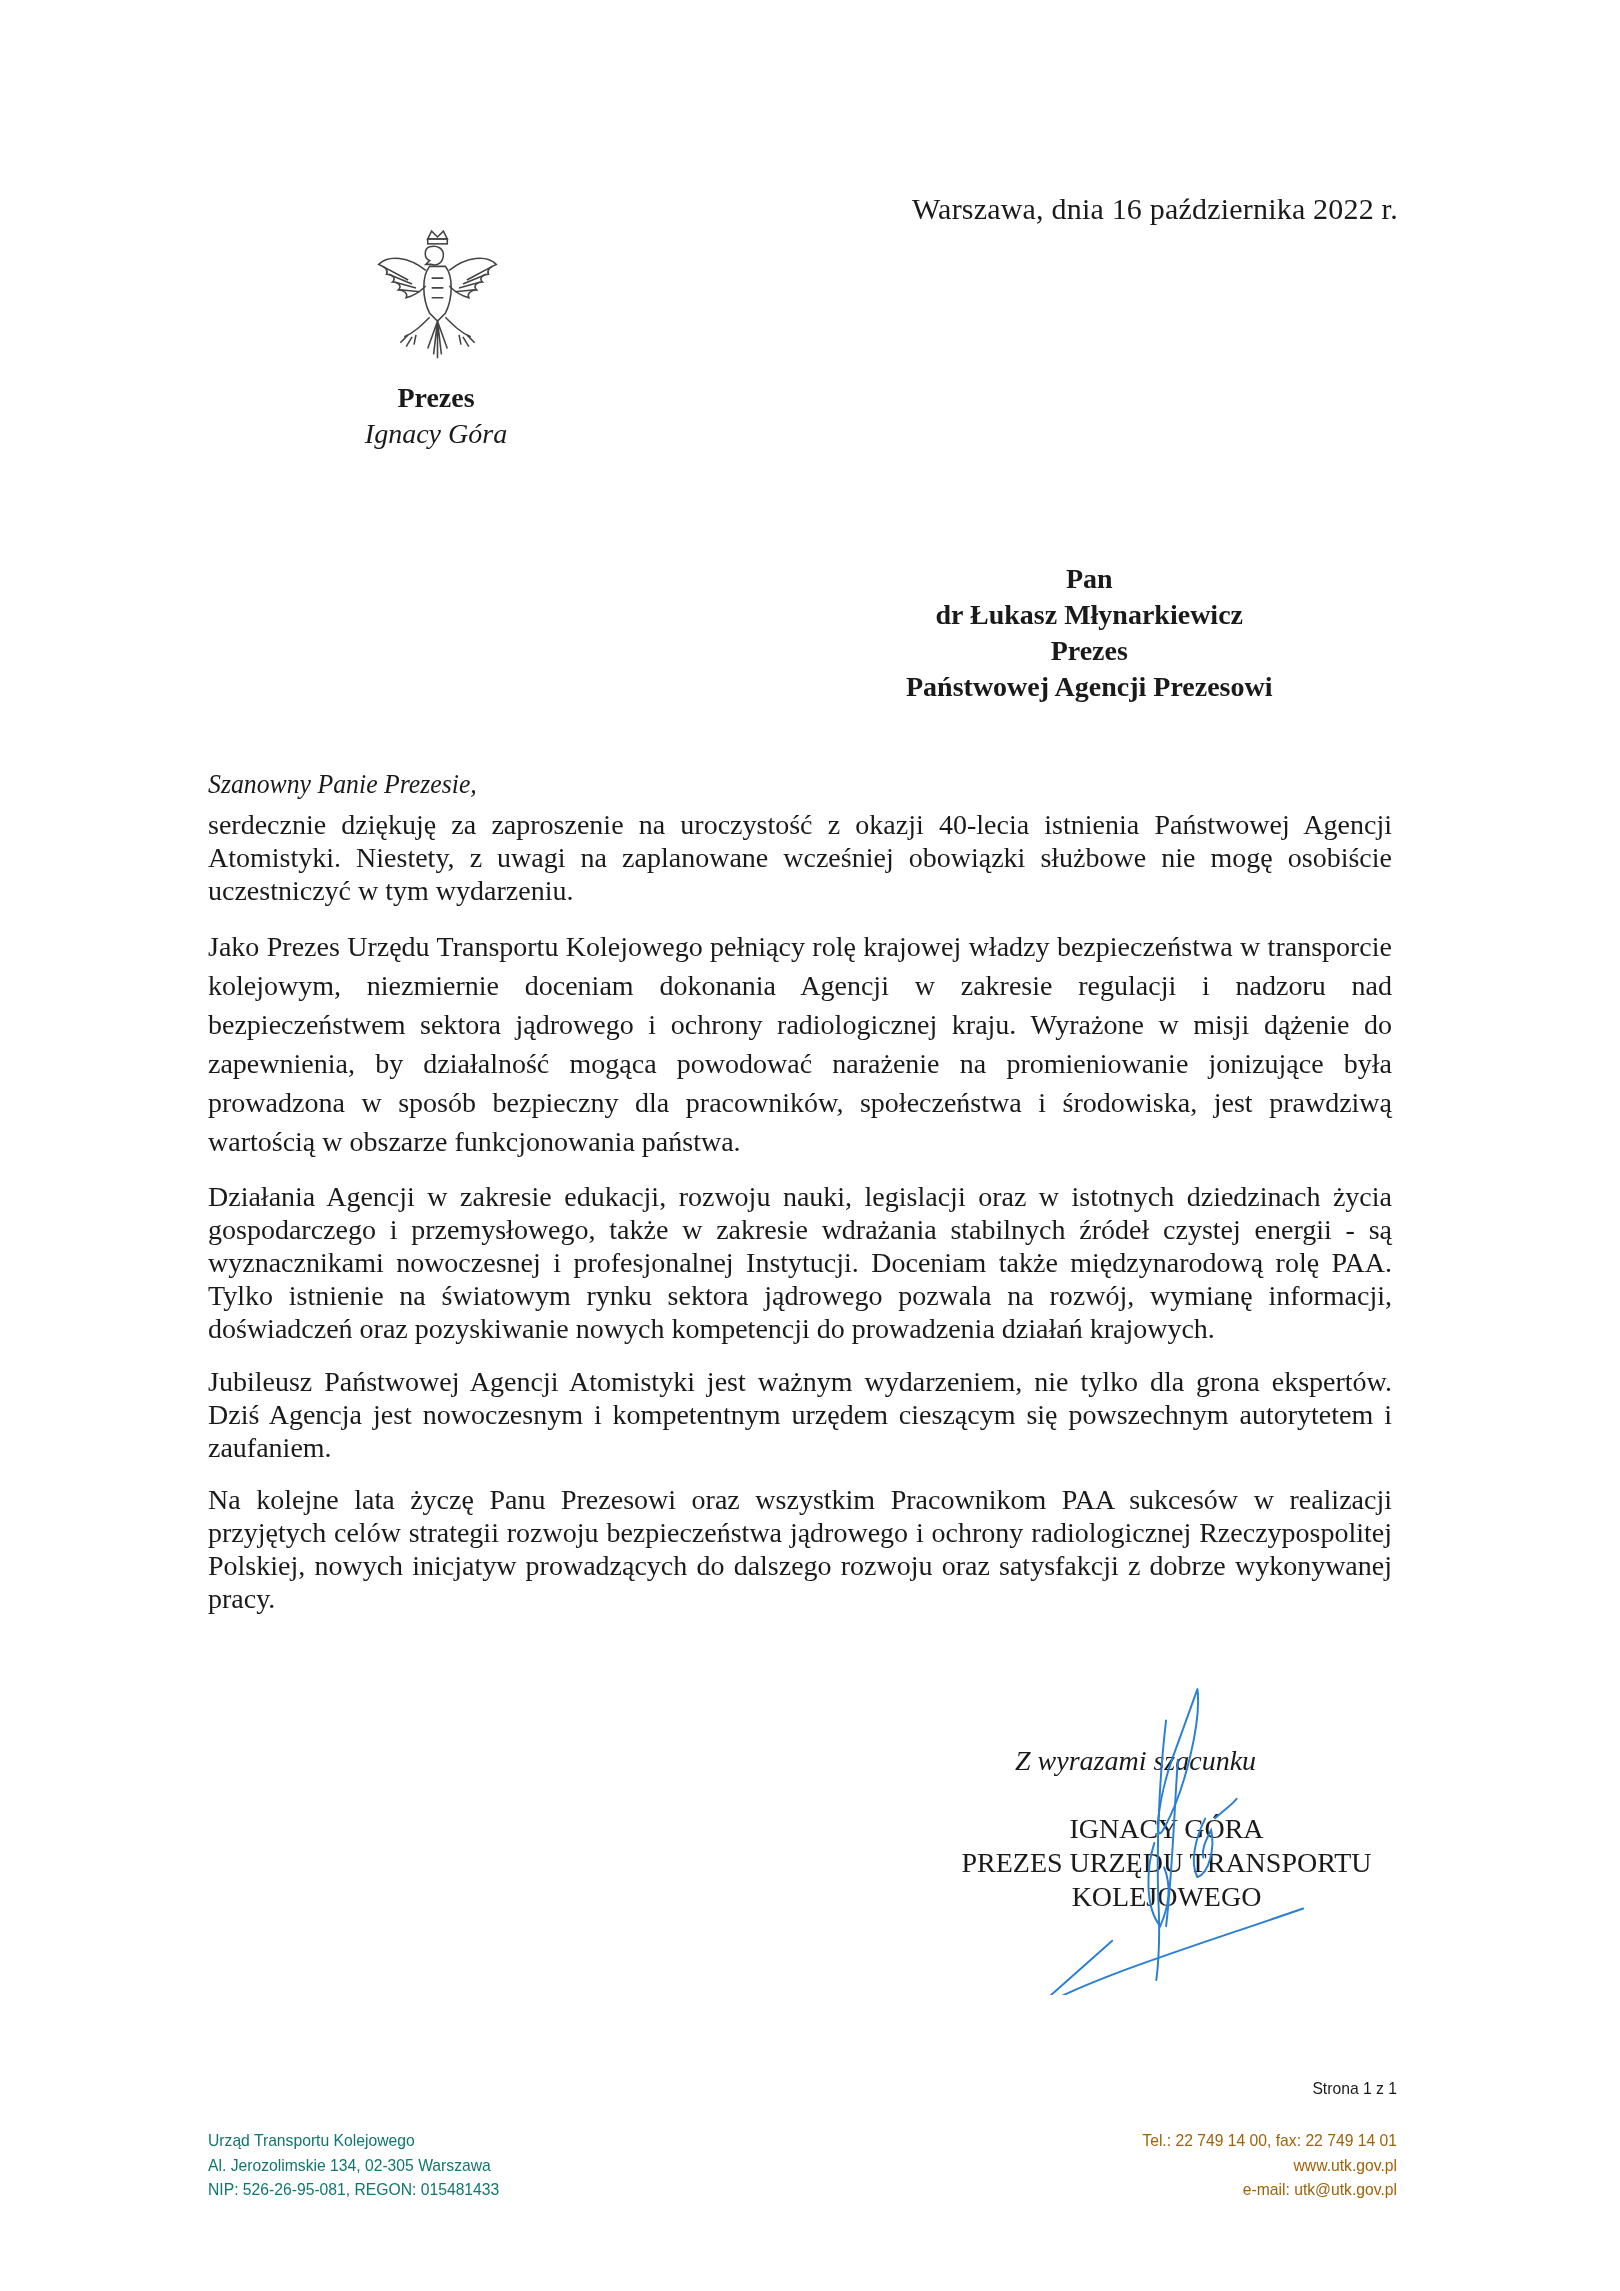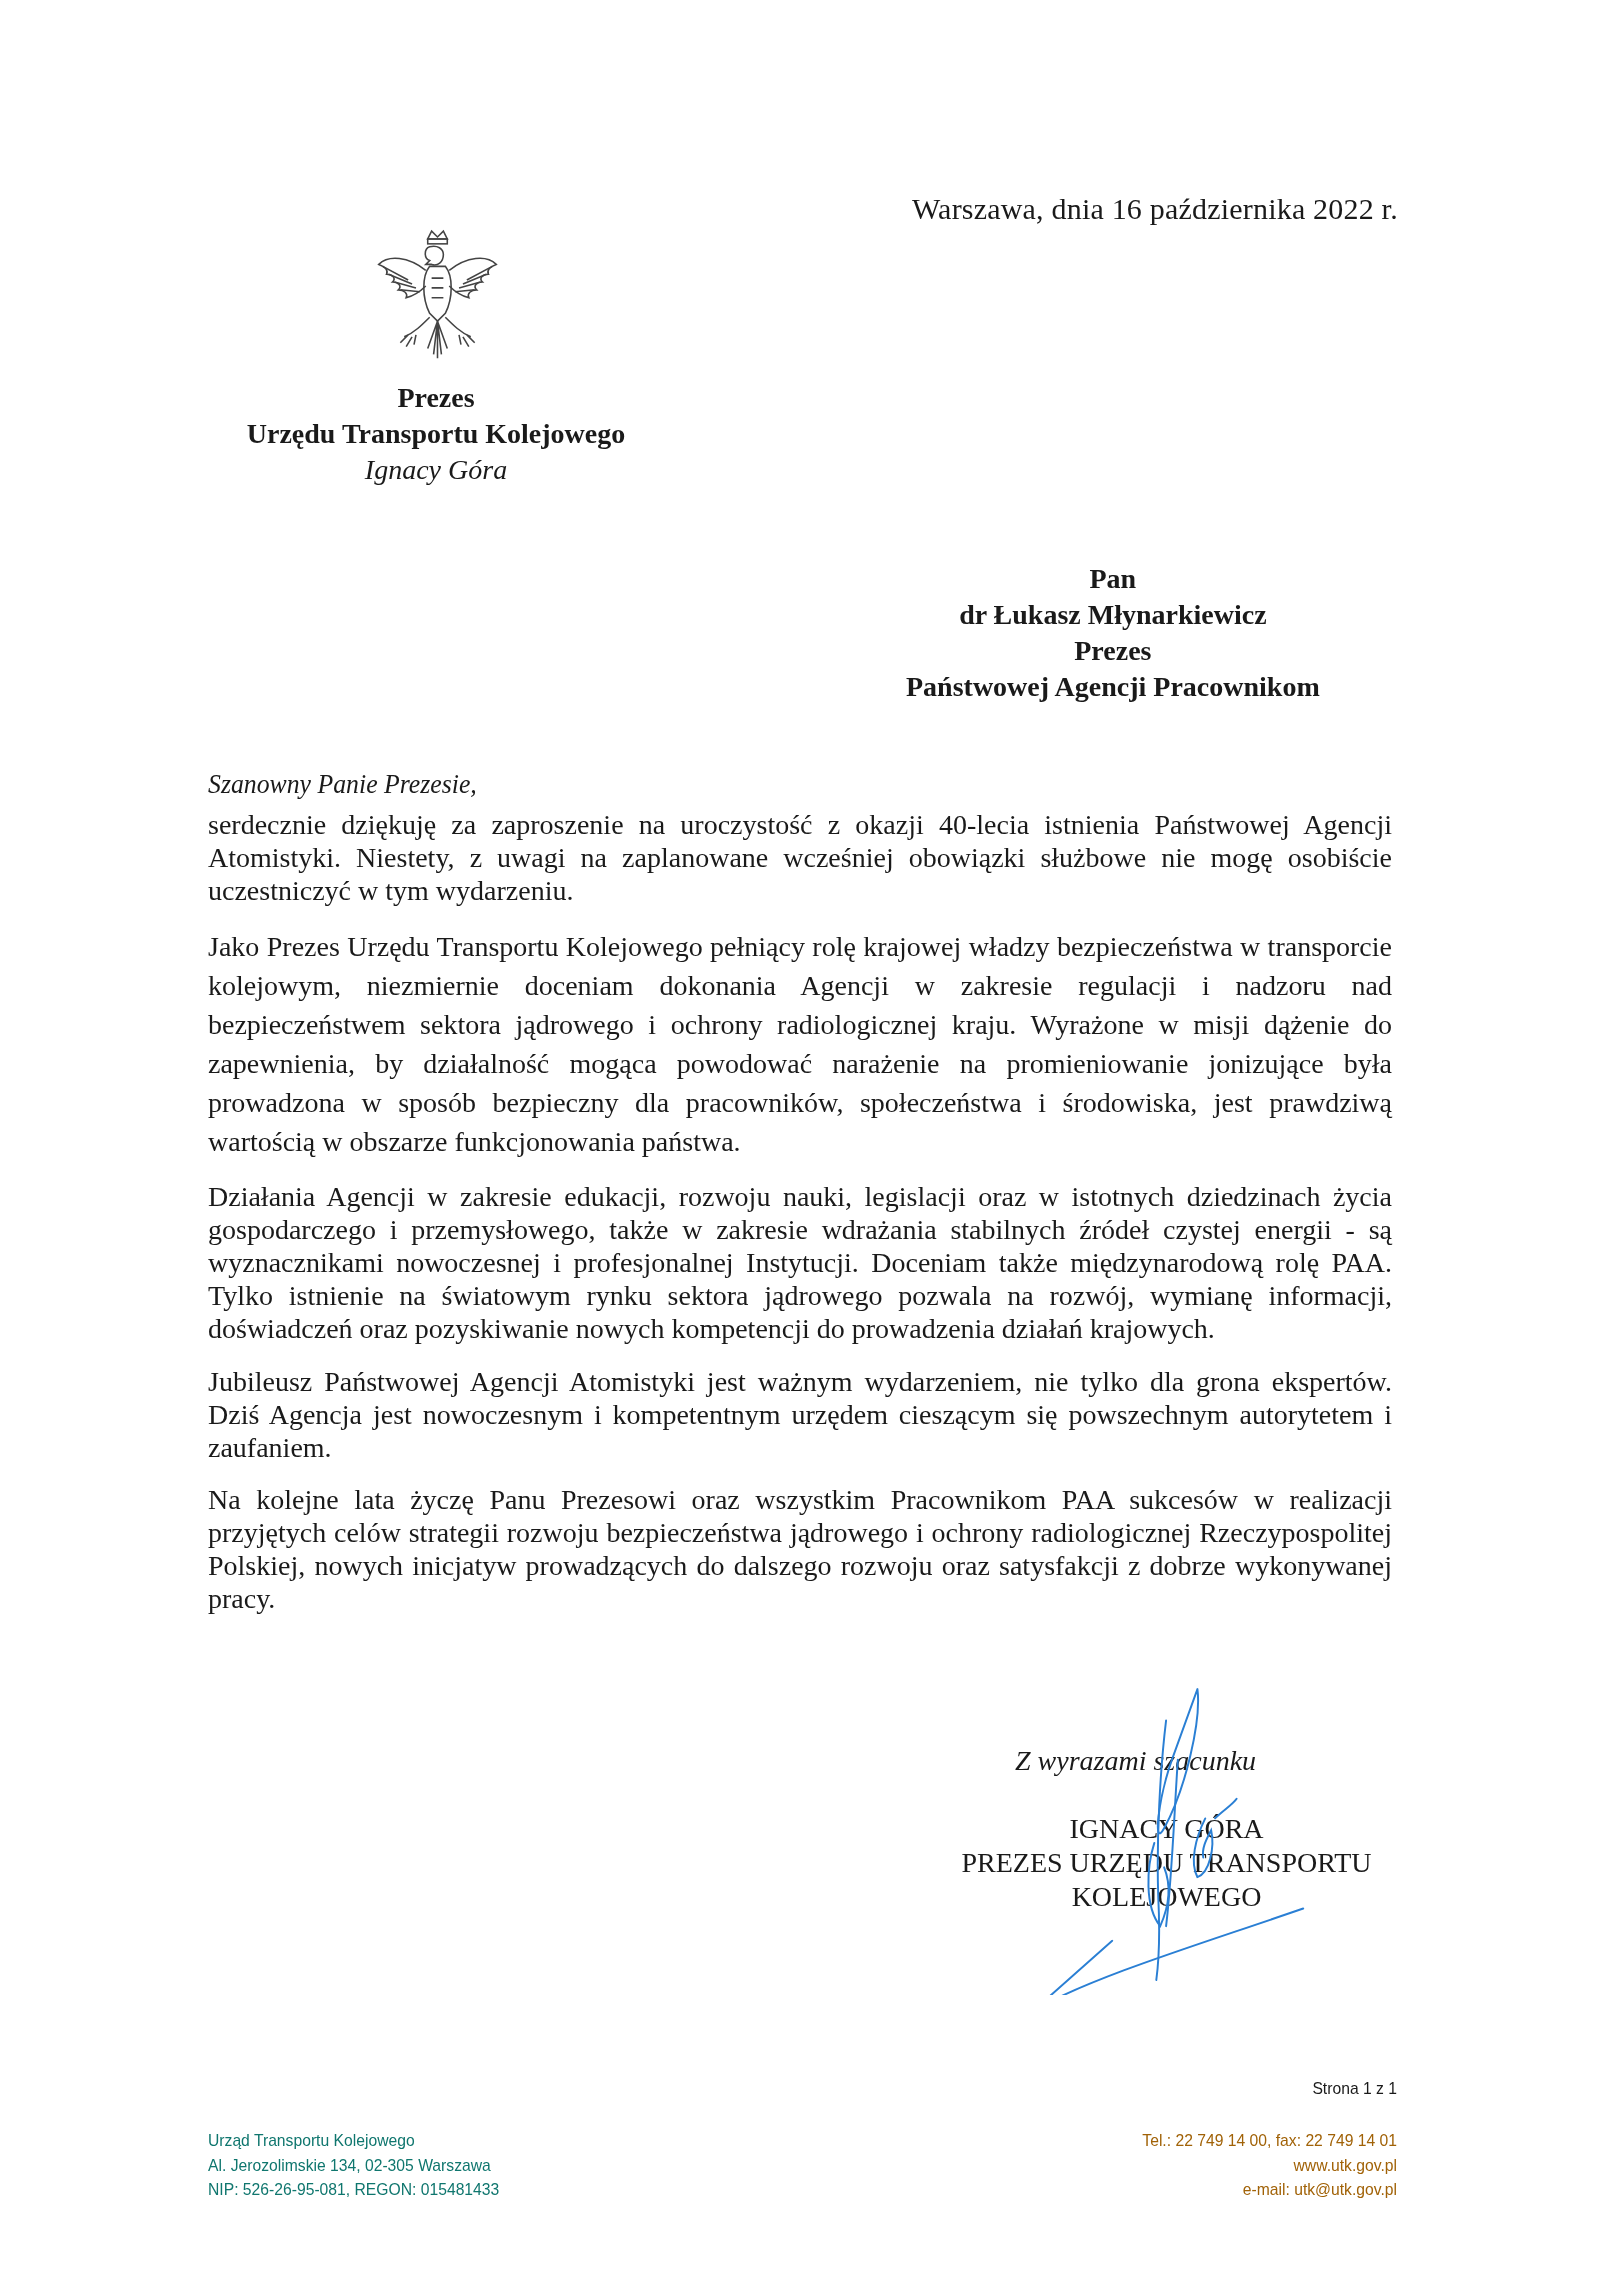--- a/index.html
+++ b/index.html
@@ -59,29 +59,28 @@
 
       <path d="M62 92 C54 100 46 108 36 112 M40 110 L32 118 M44 112 L38 122 M48 110 L46 120"></path>
       <path d="M78 92 C86 100 94 108 104 112 M100 110 L108 118 M96 112 L102 122 M92 110 L94 120"></path>
 
       <path d="M70 96 L60 124 M70 96 L66 130 M70 96 L70 134 M70 96 L74 130 M70 96 L80 124"></path>
     </svg>
   </div>
 
   <div class="sender serif">
     <div class="b">Prezes</div>
-    <div class="b">Urzędu Transportu Kolejowego</div>
     <div class="i">Ignacy Góra</div>
   </div>
 
   <div class="recipient serif">
     <div>Pan</div>
     <div>dr Łukasz Młynarkiewicz</div>
     <div>Prezes</div>
-    <div>Państwowej Agencji Pracownikom</div>
+    <div>Państwowej Agencji Prezesowi</div>
   </div>
 
   <div class="greeting serif">Szanowny Panie Prezesie,</div>
 
   <div class="body serif">
     <p>serdecznie dziękuję za zaproszenie na uroczystość z okazji 40-lecia istnienia Państwowej Agencji Atomistyki. Niestety, z uwagi na zaplanowane wcześniej obowiązki służbowe nie mogę osobiście uczestniczyć w tym wydarzeniu.</p>
     <p class="wide">Jako Prezes Urzędu Transportu Kolejowego pełniący rolę krajowej władzy bezpieczeństwa w transporcie kolejowym, niezmiernie doceniam dokonania Agencji w zakresie regulacji i nadzoru nad bezpieczeństwem sektora jądrowego i ochrony radiologicznej kraju. Wyrażone w misji dążenie do zapewnienia, by działalność mogąca powodować narażenie na promieniowanie jonizujące była prowadzona w sposób bezpieczny dla pracowników, społeczeństwa i środowiska, jest prawdziwą wartością w obszarze funkcjonowania państwa.</p>
     <p>Działania Agencji w zakresie edukacji, rozwoju nauki, legislacji oraz w istotnych dziedzinach życia gospodarczego i przemysłowego, także w zakresie wdrażania stabilnych źródeł czystej energii - są wyznacznikami nowoczesnej i profesjonalnej Instytucji. Doceniam także międzynarodową rolę PAA. Tylko istnienie na światowym rynku sektora jądrowego pozwala na rozwój, wymianę informacji, doświadczeń oraz pozyskiwanie nowych kompetencji do prowadzenia działań krajowych.</p>
     <p>Jubileusz Państwowej Agencji Atomistyki jest ważnym wydarzeniem, nie tylko dla grona ekspertów. Dziś Agencja jest nowoczesnym i kompetentnym urzędem cieszącym się powszechnym autorytetem i zaufaniem.</p>
     <p>Na kolejne lata życzę Panu Prezesowi oraz wszystkim Pracownikom PAA sukcesów w realizacji przyjętych celów strategii rozwoju bezpieczeństwa jądrowego i ochrony radiologicznej Rzeczypospolitej Polskiej, nowych inicjatyw prowadzących do dalszego rozwoju oraz satysfakcji z dobrze wykonywanej pracy.</p>

